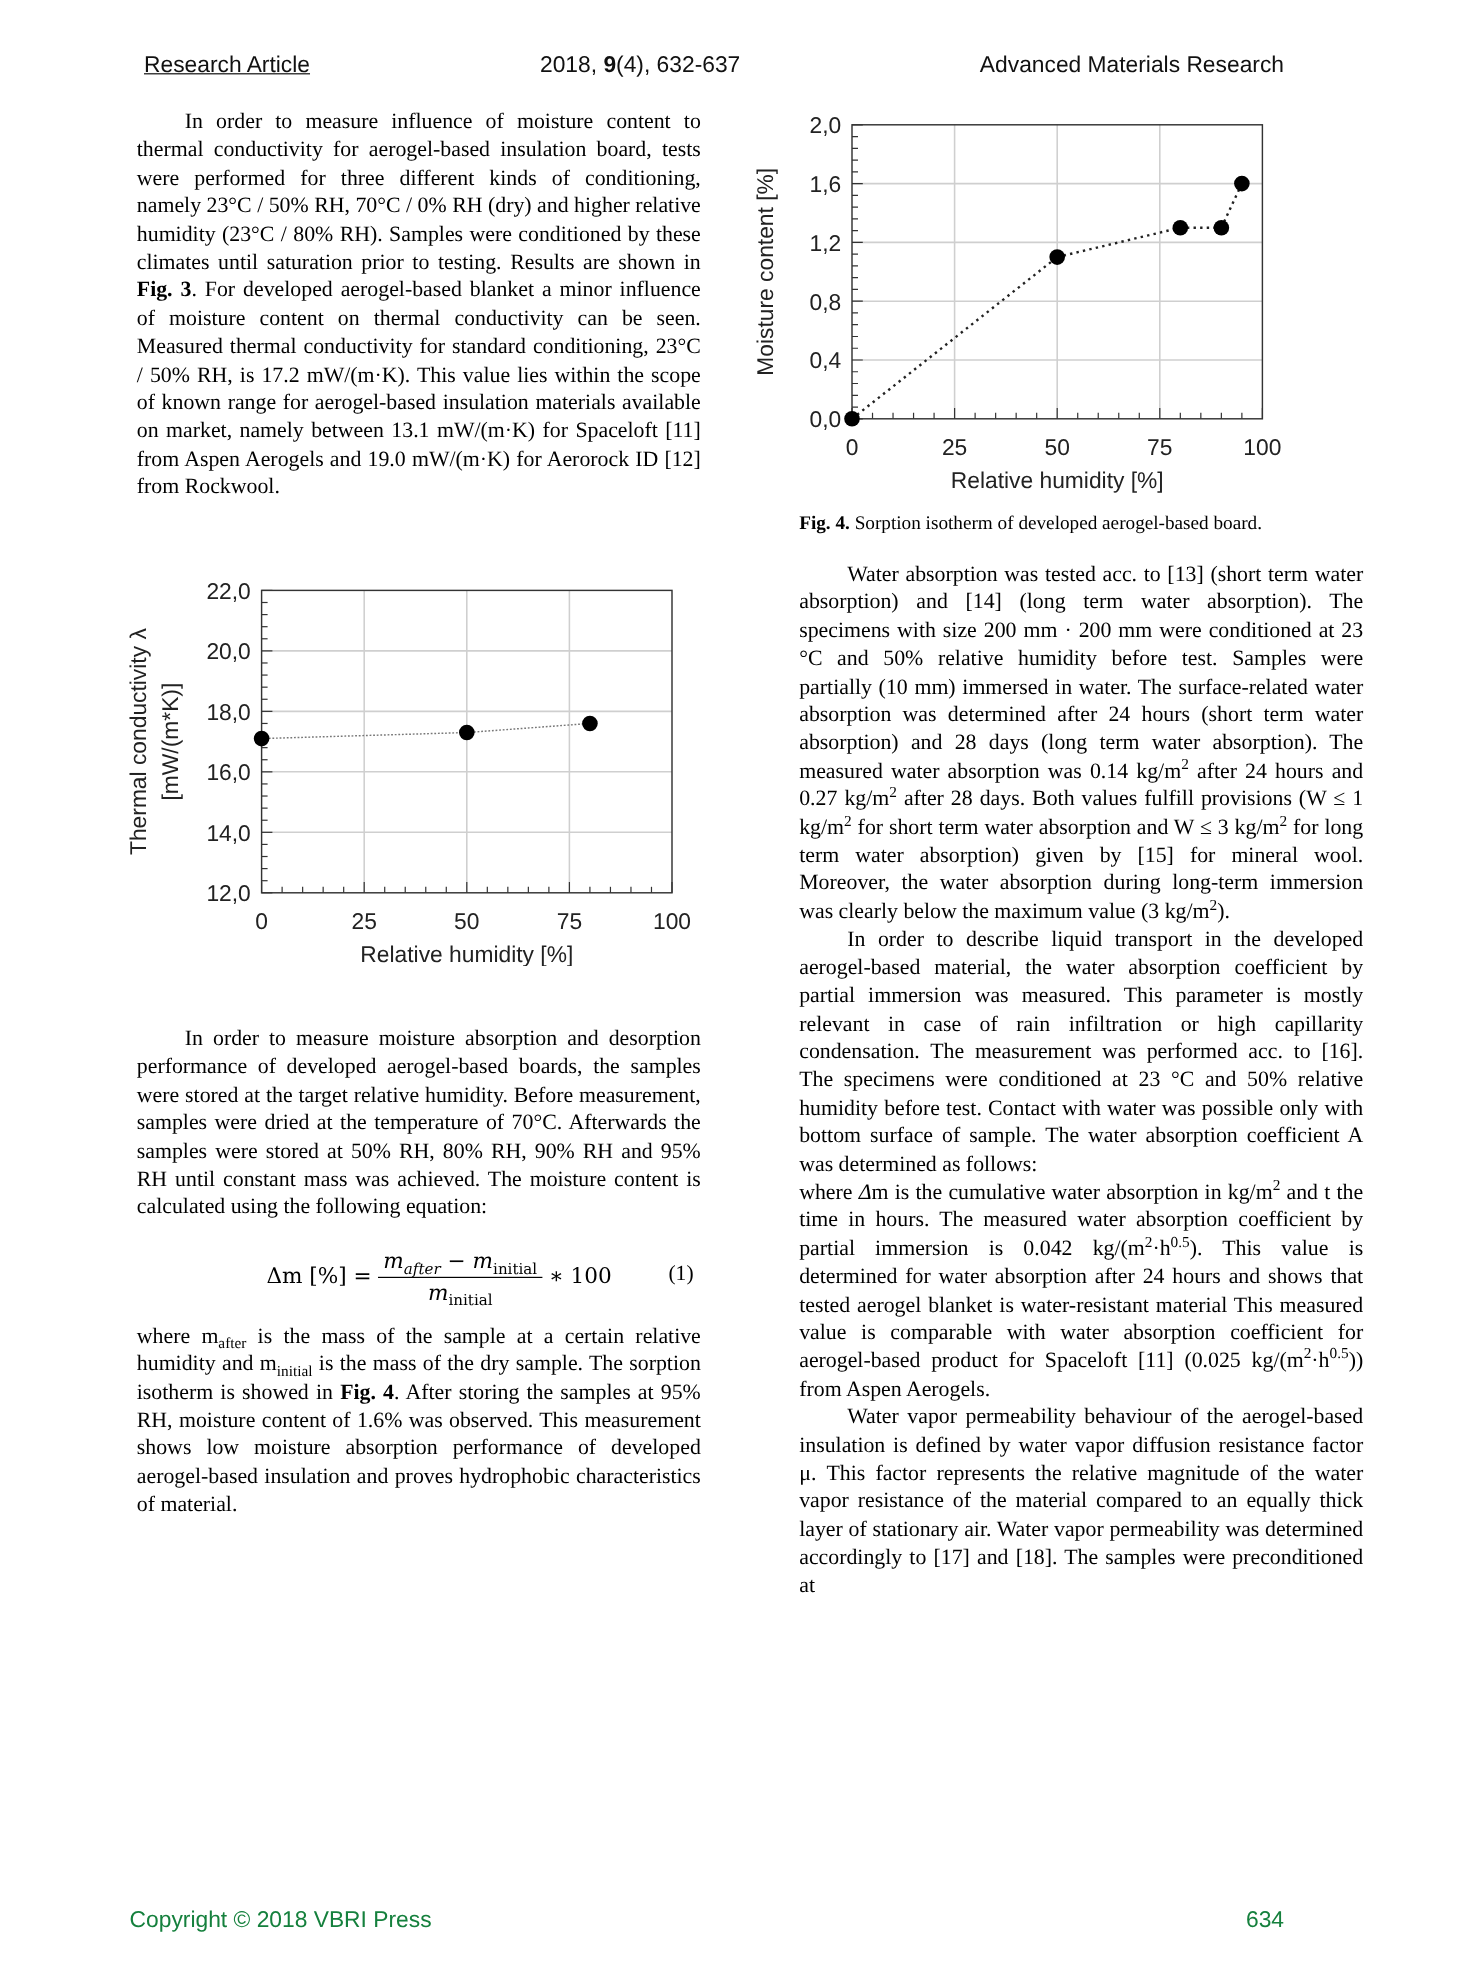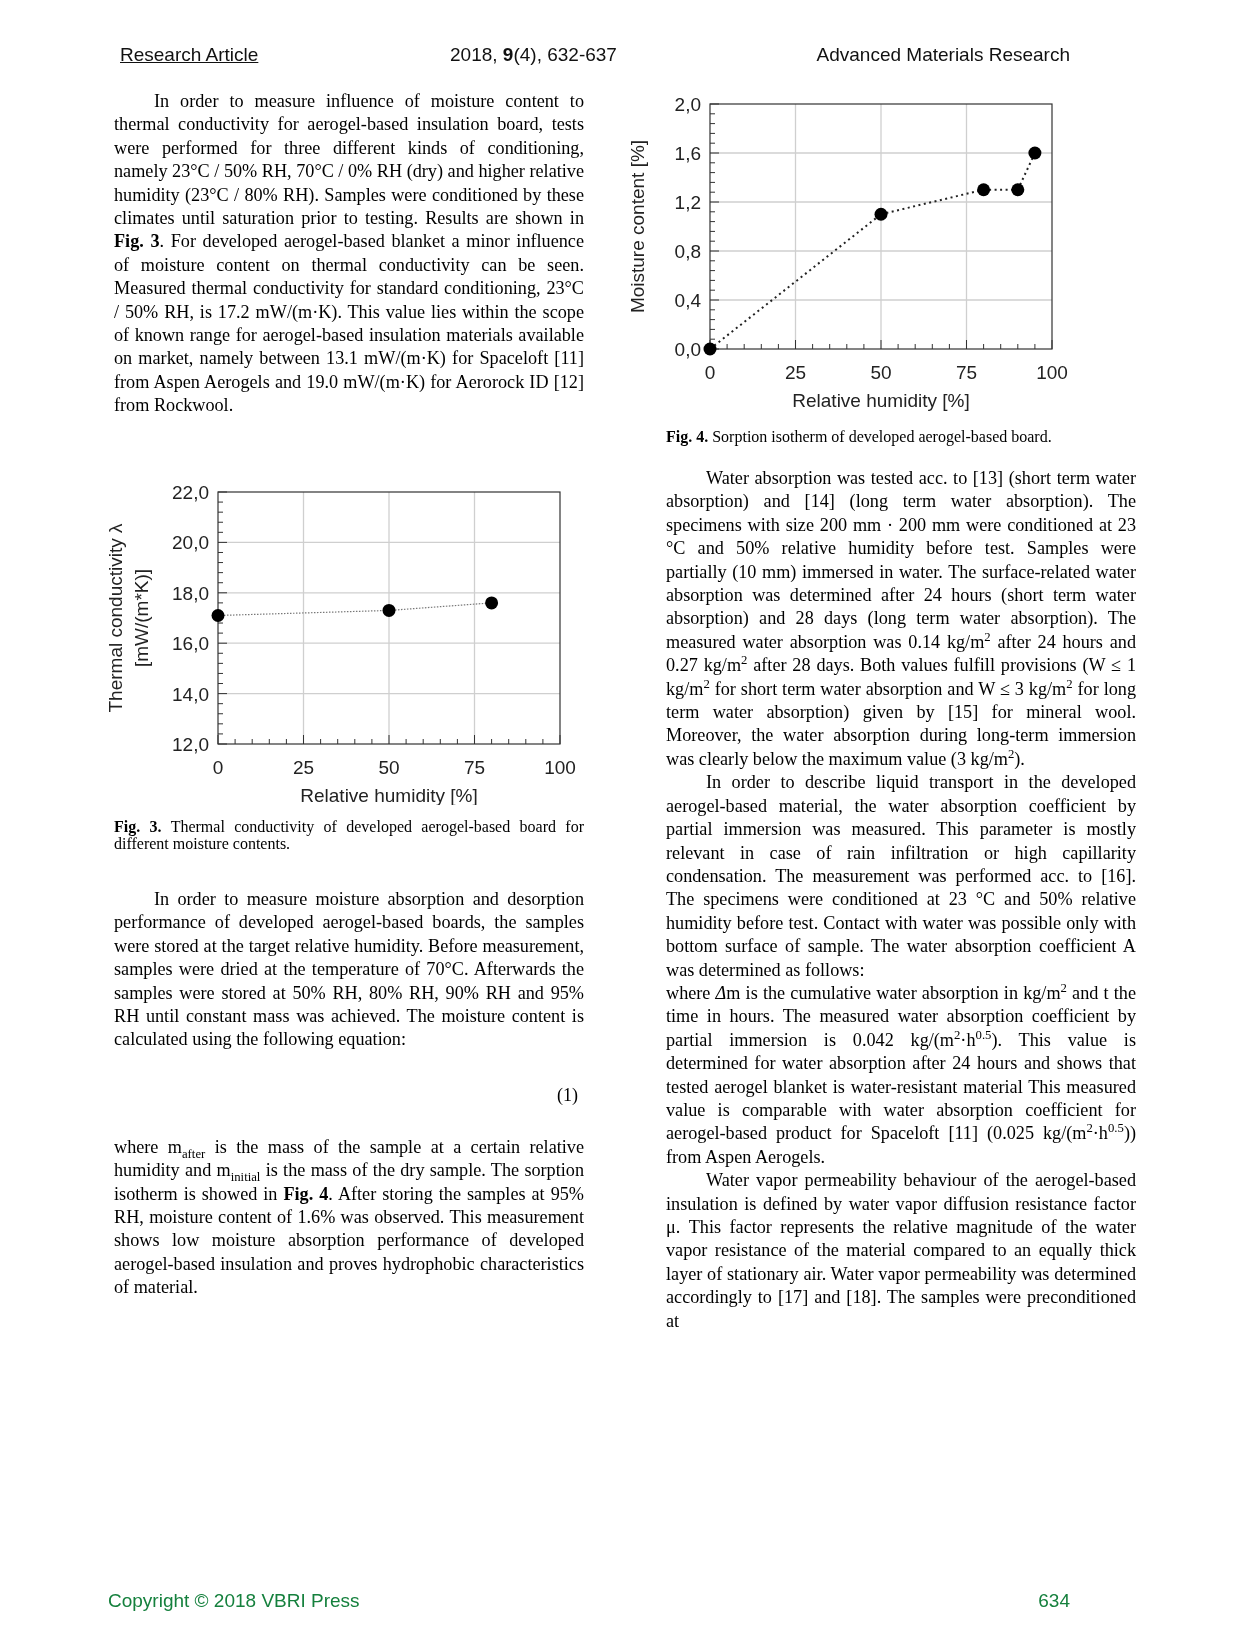--- a/index.html
+++ b/index.html
@@ -118,25 +118,32 @@
       <text x="289" y="299" text-anchor="middle" font-size="19">50</text>
       <text x="374.5" y="299" text-anchor="middle" font-size="19">75</text>
       <text x="460" y="299" text-anchor="middle" font-size="19">100</text>
       <text x="289" y="327" text-anchor="middle" font-size="19">Relative humidity [%]</text>
       <text x="0" y="0" text-anchor="middle" font-size="19" transform="translate(22,143) rotate(-90)">Thermal conductivity λ</text>
       <text x="0" y="0" text-anchor="middle" font-size="19" transform="translate(48,143) rotate(-90)">[mW/(m*K)]</text>
     </g>
 </svg>
 
 <div class="col left" style="top:818px;">
-  <p class="cap"><b>Fig. 3.</b><span> Thermal conductivity of developed aerogel-based board for different moisture contents.</span></p>
   <div style="height:28px;"></div>
   <div style="height:8px;"></div>
   <p class="ind">In order to measure moisture absorption and desorption performance of developed aerogel-based boards, the samples were stored at the target relative humidity. Before measurement, samples were dried at the temperature of 70°C. Afterwards the samples were stored at 50% RH, 80% RH, 90% RH and 95% RH until constant mass was achieved. The moisture content is calculated using the following equation:</p>
   <div class="eq" style="margin-top:16px; height:68px;">
+    <div style="position:absolute; left:108px; top:6px;">
+      <span>Δm [%] = </span>
+      <span class="frac">
+        <span class="num"><span class="it">m</span><sub class="it">after</sub><span> − </span><span class="it">m</span><sub>initial</sub></span>
+        <span class="den"><span class="it">m</span><sub>initial</sub></span>
+      </span>
+      <span> ∗ 100</span>
+    </div>
     <span class="eqnum" style="top:16px;">(1)</span>
   </div>
   <p><span>where m</span><sub>after</sub><span> is the mass of the sample at a certain relative humidity and m</span><sub>initial</sub><span> is the mass of the dry sample. The sorption isotherm is showed in </span><b>Fig. 4</b><span>. After storing the samples at 95% RH, moisture content of 1.6% was observed. This measurement shows low moisture absorption performance of developed aerogel-based insulation and proves hydrophobic characteristics of material.</span></p>
 </div>
 
 <svg id="fig4" style="position:absolute; left:620px; top:92px;" width="520" height="330" viewBox="0 0 520 330">
   <g id="fig4-grid">
       <line x1="175.5" y1="12" x2="175.5" y2="257" stroke="#cfcfcf" stroke-width="1.3"></line>
       <line x1="261" y1="12" x2="261" y2="257" stroke="#cfcfcf" stroke-width="1.3"></line>
       <line x1="346.5" y1="12" x2="346.5" y2="257" stroke="#cfcfcf" stroke-width="1.3"></line>

